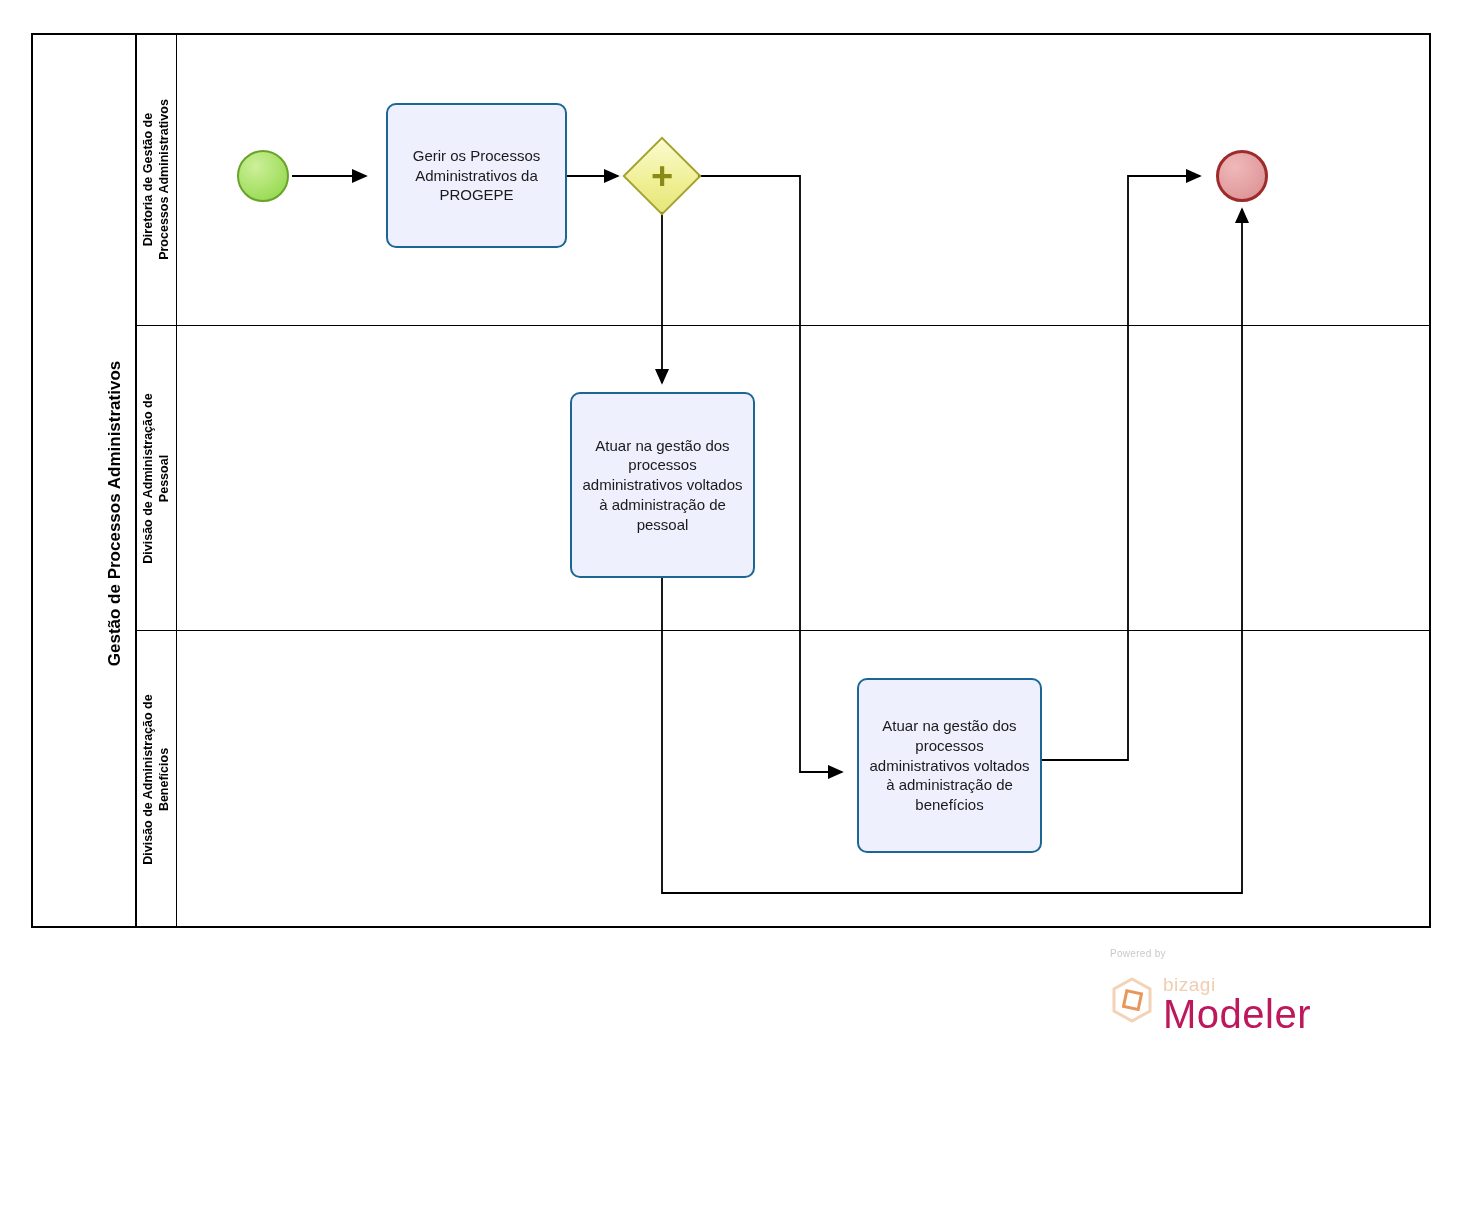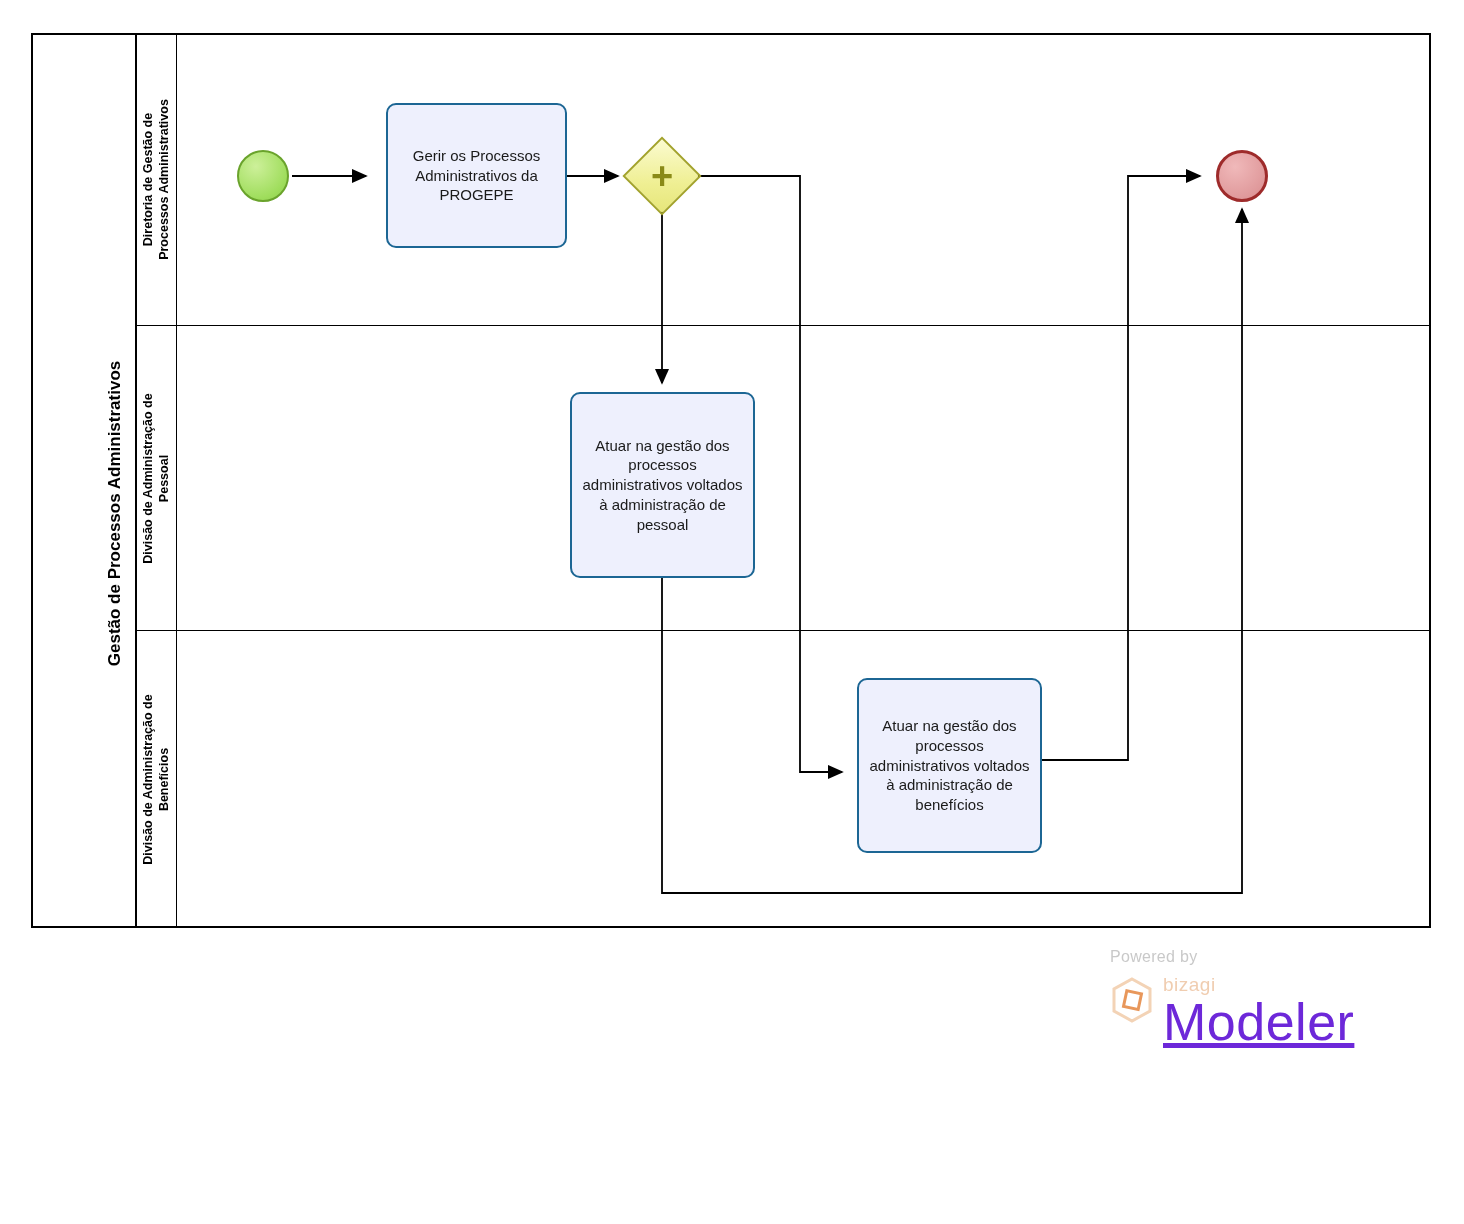--- a/index.html
+++ b/index.html
@@ -155,39 +155,38 @@
   .brand {
     position: absolute;
     left: 1108px;
     top: 948px;
     width: 260px;
     height: 120px;
   }
   .brand-powered {
     position: absolute;
     left: 2px; top: 0;
-    font-size: 16px;
+    font-size: 10px;
     color: #c9c9c9;
     letter-spacing: .3px;
   }
   .brand-bizagi {
     position: absolute;
     left: 55px; top: 26px;
     font-size: 19px;
     color: #f0cdb0;
     letter-spacing: .5px;
     text-align: right;
   }
   .brand-modeler {
     position: absolute;
     left: 55px; top: 44px;
-    font-size: 52px;
-    color: #6d28d9;
+    font-size: 40px;
+    color: #be185d;
     letter-spacing: .5px;
-    text-decoration: underline;
   }
   .brand-cube { position: absolute; left: 2px; top: 28px; }
 
   svg.flows { position: absolute; left: 0; top: 0; width: 1464px; height: 1224px; pointer-events: none; }
 </style>
 </head>
 <body>
 
 <div id="canvas">
 

